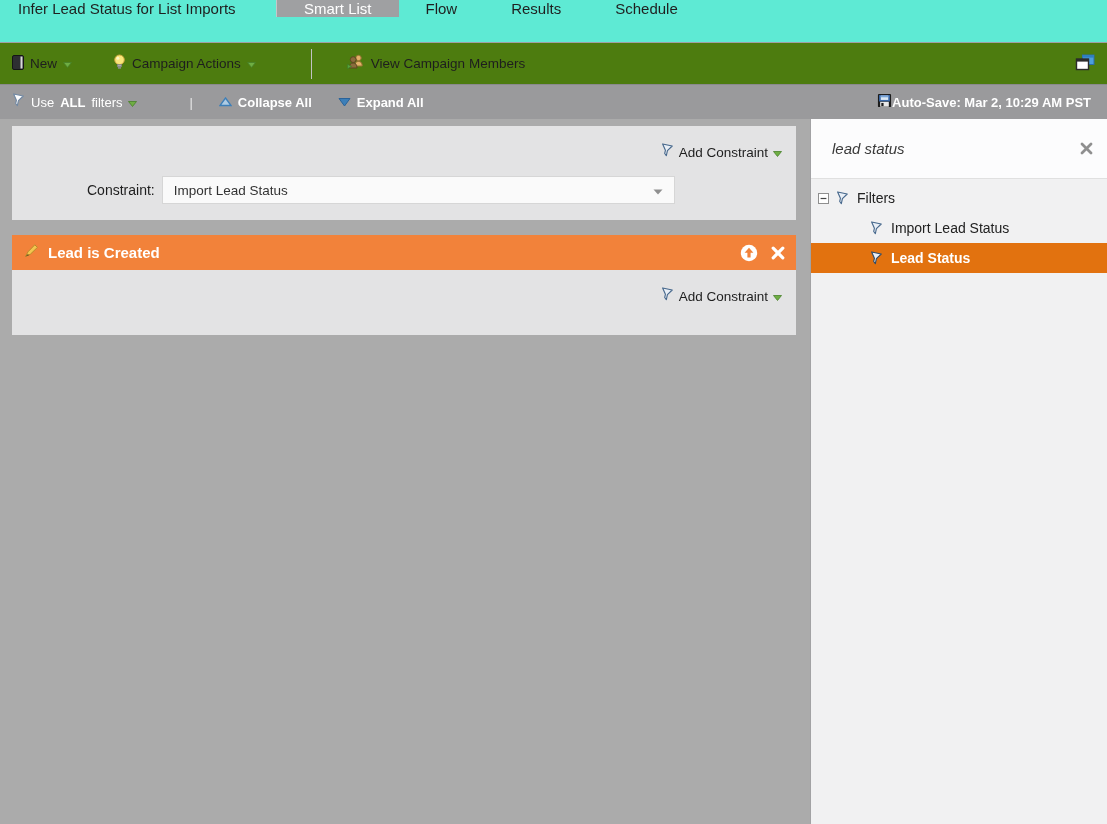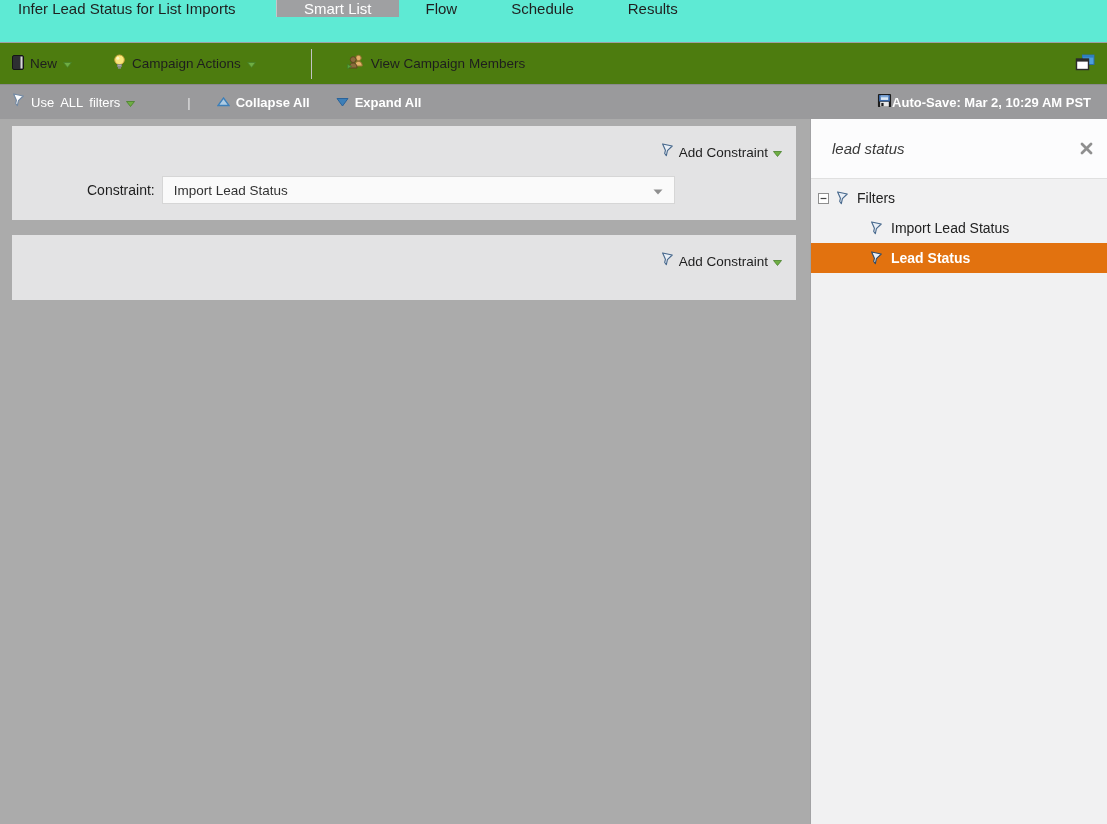--- a/index.html
+++ b/index.html
@@ -76,24 +76,24 @@
   <div class="title-tab">
     <span>Infer Lead Status for List Imports</span>
   </div>
   <div class="tab active">
     <span>Smart List</span>
   </div>
   <div class="tab">
     <span>Flow</span>
   </div>
   <div class="tab">
+    <span>Results</span>
+  </div>
+  <div class="tab">
     <span>Schedule</span>
-  </div>
-  <div class="tab">
-    <span>Results</span>
   </div>
 </div>
 
 <div class="toolbar1">
   <div class="tb-item mr18">
     <span>
       <svg width="12" height="15" viewBox="0 0 12 15">
           <rect x="0.5" y="0.5" width="11" height="14" rx="1.5" fill="#2e2f32" stroke="#151517"></rect>
           <rect x="8.5" y="1.5" width="2" height="12" fill="#d9d9db"></rect>
         </svg>
@@ -149,21 +149,21 @@
 <div class="toolbar2">
   <div class="fb-item gap26">
     <span>
       <svg width="15" height="15" viewBox="0 0 16 16">
           <g transform="rotate(12 8 8)">
             <polygon points="2.5,2 13,2 9,8 9,13.5 6.8,11.5 6.8,8" fill="#fdfdfd" stroke="#6f87a3" stroke-width="1.2" stroke-linejoin="round"></polygon>
           </g>
         </svg>
     </span>
     <span class="fb-plain">Use</span>
-    <span style="font-weight:400;">ALL</span>
+    <span style="font-weight:700;">ALL</span>
     <span class="fb-plain">filters</span>
     <span>
       <svg width="9" height="6" viewBox="0 0 9 6">
           <polygon points="0.5,0.5 8.5,0.5 4.5,5.5" fill="#6FAE43" stroke="#47812A" stroke-width="0.8"></polygon>
         </svg>
     </span>
   </div>
   <span class="fb-bar">|</span>
   <div class="fb-item gap26">
     <span>
@@ -224,20 +224,43 @@
               <svg width="10" height="6" viewBox="0 0 10 6">
                   <polygon points="0.5,0.5 9.5,0.5 5,5.5" fill="#8f8f8f"></polygon>
                 </svg>
             </span>
           </div>
         </div>
       </div>
     </div>
 
     <div class="card">
+      <div class="card-header">
+        <span>
+          <svg width="16" height="16" viewBox="0 0 16 16">
+              <polygon points="2.5,13.5 5,8.8 11.8,1.8 14.4,4.4 7.4,11.2" fill="#f2c64f" stroke="#b98a2a" stroke-width="1" stroke-linejoin="round"></polygon>
+              <polygon points="2.5,13.5 4.9,11 6.2,12.3" fill="#6d5420"></polygon>
+            </svg>
+        </span>
+        <span>Lead is Created</span>
+        <span class="hdr-icons">
+          <span class="ic">
+            <svg width="18" height="18" viewBox="0 0 18 18">
+                <circle cx="9" cy="9" r="8.2" fill="#ffffff"></circle>
+                <path d="M9 3.8 L13.4 8.8 H10.6 V13.4 H7.4 V8.8 H4.6 Z" fill="#F2823A"></path>
+              </svg>
+          </span>
+          <span class="ic">
+            <svg width="14" height="14" viewBox="0 0 14 14">
+                <line x1="2.2" y1="2.2" x2="11.8" y2="11.8" stroke="#fff" stroke-width="3.2" stroke-linecap="round"></line>
+                <line x1="11.8" y1="2.2" x2="2.2" y2="11.8" stroke="#fff" stroke-width="3.2" stroke-linecap="round"></line>
+              </svg>
+          </span>
+        </span>
+      </div>
       <div class="card-body body2">
         <div class="add-constraint">
           <span>
             <svg width="15" height="15" viewBox="0 0 16 16">
                 <g transform="rotate(12 8 8)">
                   <polygon points="2.5,2 13,2 9,8 9,13.5 6.8,11.5 6.8,8" fill="#e9eff6" stroke="#47688c" stroke-width="1.2" stroke-linejoin="round"></polygon>
                 </g>
               </svg>
           </span>
           <span>Add Constraint</span>

